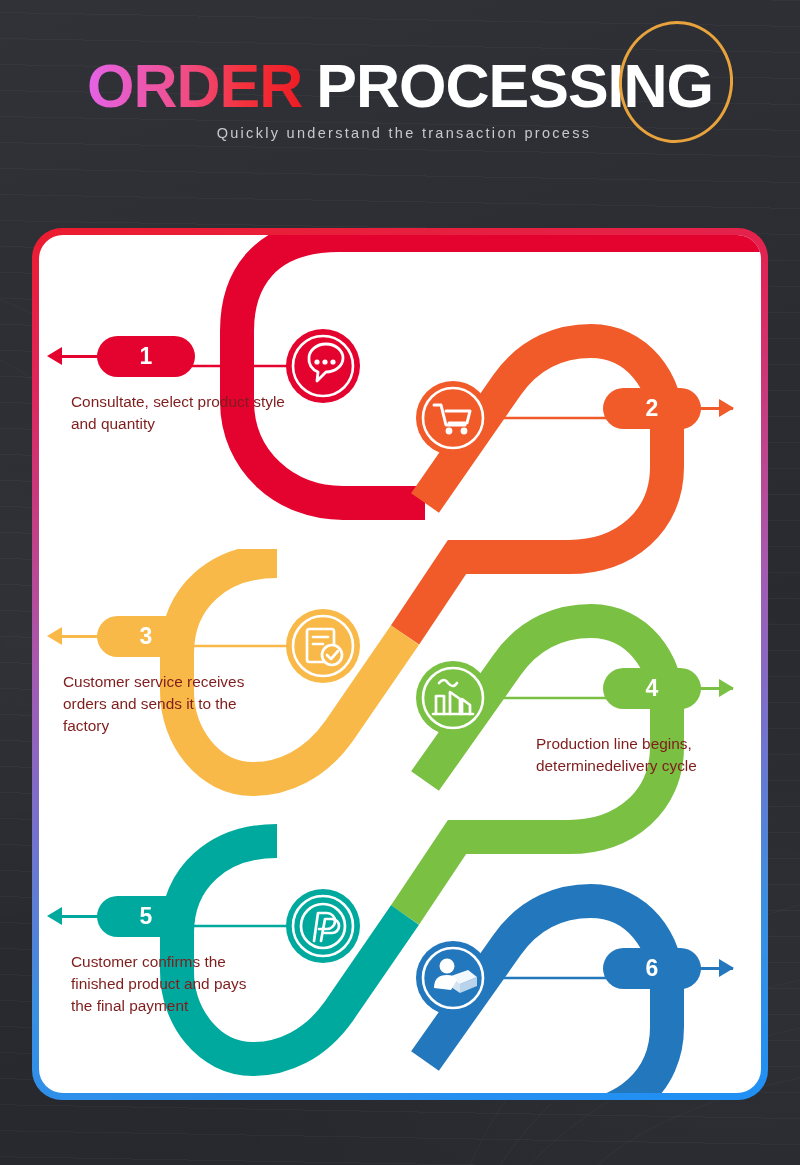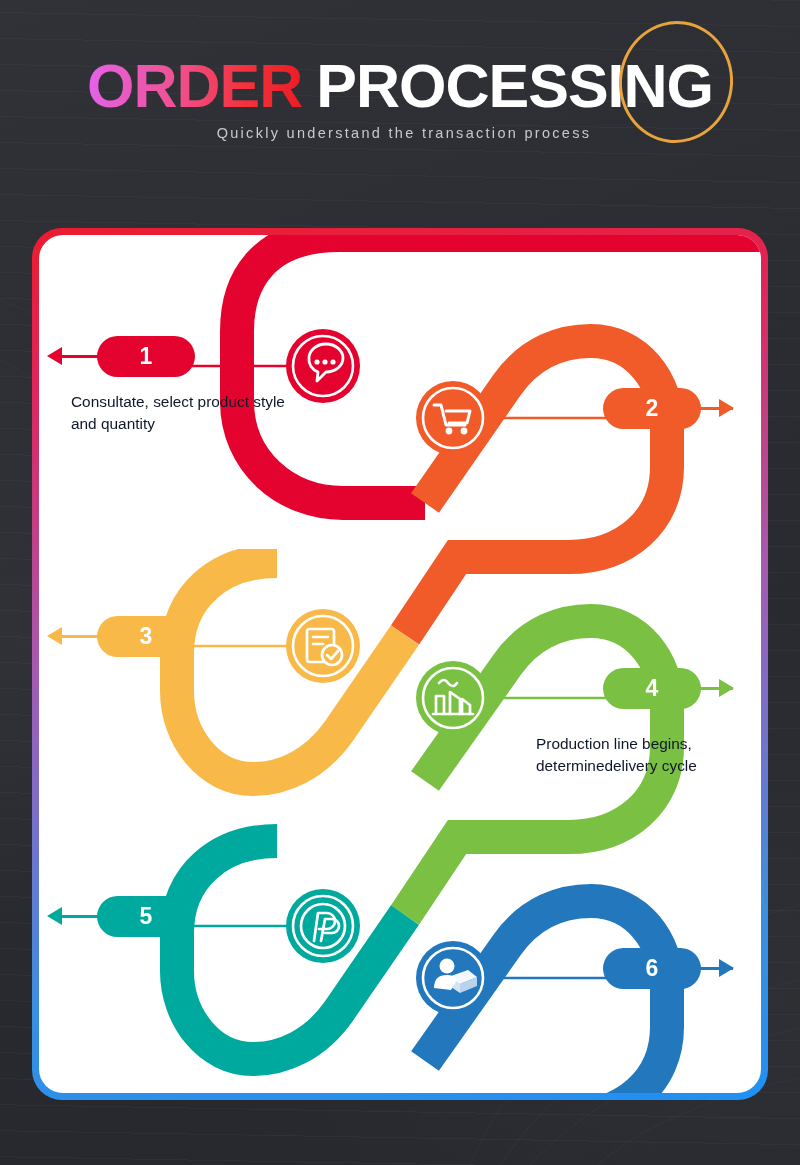--- a/index.html
+++ b/index.html
@@ -65,21 +65,21 @@
     display:flex;align-items:center;justify-content:center;
     color:#fff;font-size:23px;font-weight:bold;
   }
   .connector{position:absolute;height:3px;}
   .arrow{position:absolute;width:0;height:0;}
   .arrow.left{border-top:9px solid transparent;border-bottom:9px solid transparent;}
   .arrow.right{border-top:9px solid transparent;border-bottom:9px solid transparent;}
 
   
   .caption{
-    position:absolute;font-size:15.4px;line-height:1.42;color:#0f172a;
+    position:absolute;font-size:15.4px;line-height:1.42;color:#7f1d1d;
   }
 </style>
 </head>
 <body>
 
 <div class="bg-texture"></div>
 <svg class="bg-swirl" width="800" height="1165" viewBox="0 0 800 1165">
   <g fill="none" stroke="rgba(255,255,255,0.055)" stroke-width="1.1">
     <path d="M800,980 C660,1010 560,1075 500,1165"></path>
     <path d="M800,1028 C670,1056 580,1110 530,1165"></path>
@@ -229,33 +229,35 @@
       <span>2</span>
     </div>
     <div class="connector" style="left:660px;top:172px;width:34px;background:#f15a29;"></div>
     <div class="arrow right" style="left:680px;top:164px;border-left:15px solid #f15a29;"></div>
 
     <div class="pill" style="left:58px;top:381px;width:98px;background:#f9b949;">
       <span>3</span>
     </div>
     <div class="connector" style="left:22px;top:400px;width:38px;background:#f9b949;"></div>
     <div class="arrow left" style="left:8px;top:392px;border-right:15px solid #f9b949;"></div>
+    <div class="caption" style="left:24px;top:436px;width:200px;">Customer service receives orders and sends it to the factory</div>
 
     <div class="pill" style="left:564px;top:433px;width:98px;background:#7ac143;">
       <span>4</span>
     </div>
     <div class="connector" style="left:660px;top:452px;width:34px;background:#7ac143;"></div>
     <div class="arrow right" style="left:680px;top:444px;border-left:15px solid #7ac143;"></div>
     <div class="caption" style="left:497px;top:490px;width:190px;margin-top:8px;">Production line begins, determinedelivery cycle</div>
 
     <div class="pill" style="left:58px;top:661px;width:98px;background:#00a99d;">
       <span>5</span>
     </div>
     <div class="connector" style="left:22px;top:680px;width:38px;background:#00a99d;"></div>
     <div class="arrow left" style="left:8px;top:672px;border-right:15px solid #00a99d;"></div>
+    <div class="caption" style="left:32px;top:716px;width:186px;">Customer confirms the finished product and pays the final payment</div>
 
     <div class="pill" style="left:564px;top:713px;width:98px;background:#2277bd;">
       <span>6</span>
     </div>
     <div class="connector" style="left:660px;top:732px;width:34px;background:#2277bd;"></div>
     <div class="arrow right" style="left:680px;top:724px;border-left:15px solid #2277bd;"></div>
 
   </div>
 </div>
 

